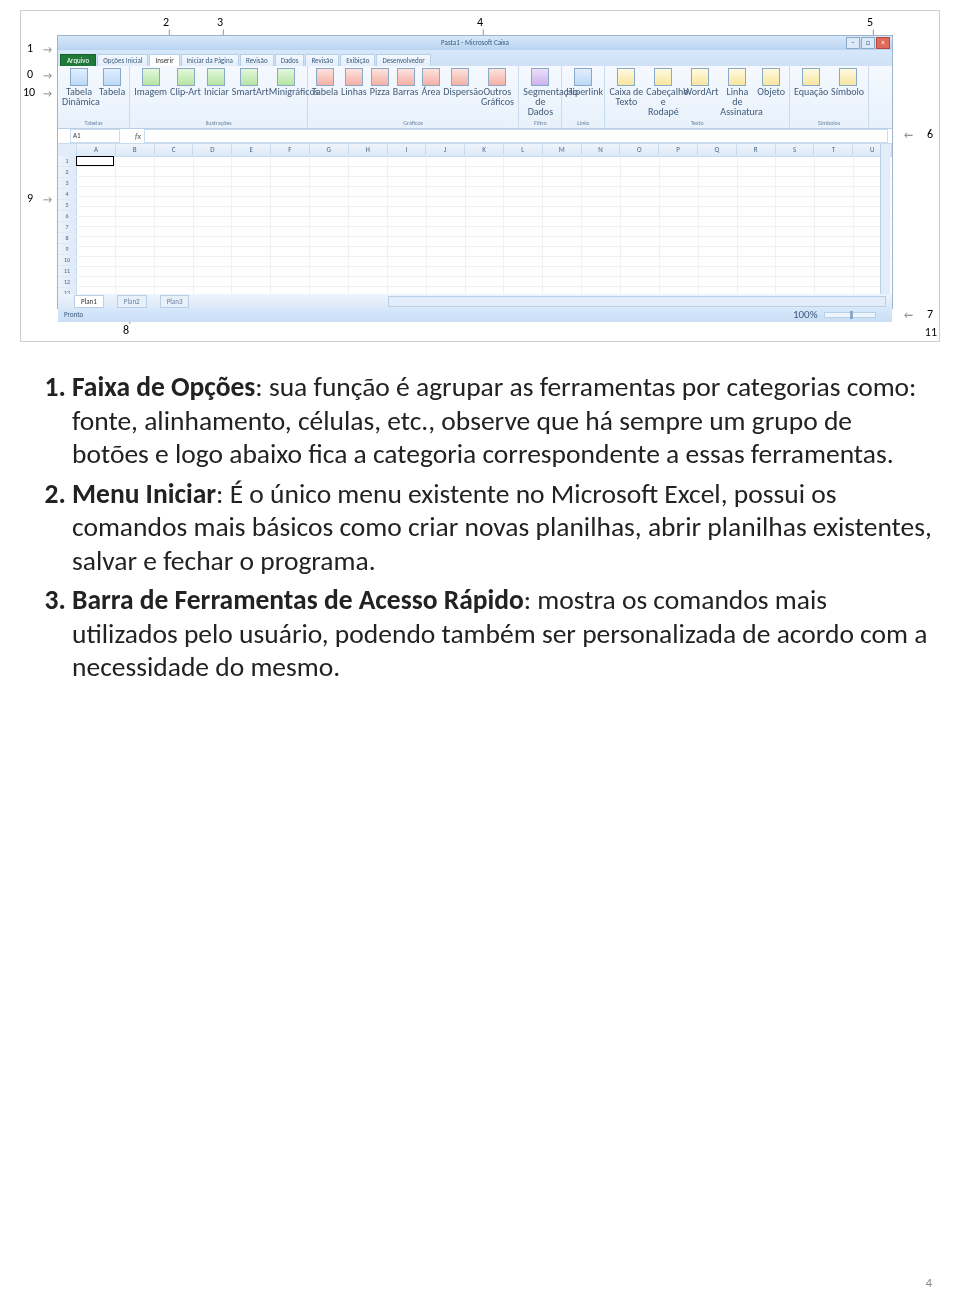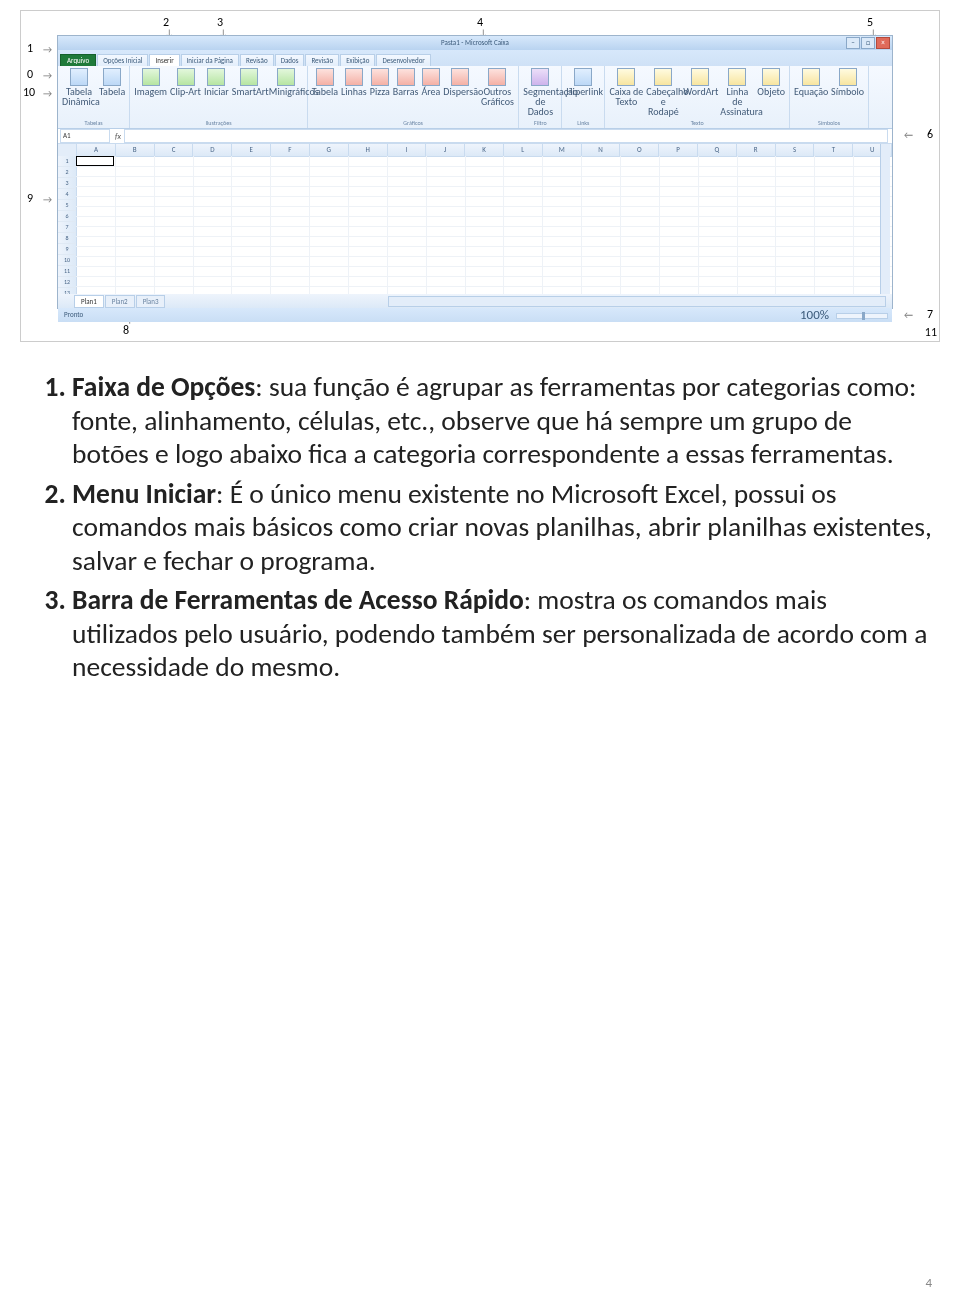--- a/index.html
+++ b/index.html
@@ -31,39 +31,39 @@
   .rgroup .icons{display:flex;gap:3px;align-items:flex-start;flex-wrap:nowrap}
   .ricon{display:flex;flex-direction:column;align-items:center;gap:1px}
   .ricon .sq{width:16px;height:16px;border:1px solid #8aa8c8;background:linear-gradient(#fffbe0,#f7e5a0)}
   .ricon .sq.blue{background:linear-gradient(#e1effe,#bcd8f6)}
   .ricon .sq.green{background:linear-gradient(#e3f7dc,#b6e5a2)}
   .ricon .sq.red{background:linear-gradient(#fde2de,#f4b0a5)}
   .ricon .sq.purple{background:linear-gradient(#ecdff9,#cdb3ec)}
   .ricon .lbl{font-size:10px;line-height:1;color:#425b78;text-align:center;max-width:34px}
   .rgroup .cap{font-size:6px;color:#6b86a5;text-align:center;padding-bottom:1px}
   .ex-fxbar{height:14px;background:#fff;border-bottom:1px solid #c9dbef;display:flex;align-items:center}
-  .ex-fxbar .nb{width:46px;height:12px;border:1px solid #c9dbef;margin:0 2px;font-size:7px;line-height:12px;padding-left:2px;background:#fff}
+  .ex-fxbar .nb{width:46px;height:12px;border:1px solid #c9dbef;margin:0 12px;font-size:7px;line-height:12px;padding-left:2px;background:#fff}
   .ex-fxbar .fx{width:12px;font-style:italic;font-size:8px;color:#555;text-align:center}
   .ex-fxbar .inp{flex:1;height:12px;border:1px solid #c9dbef;margin-right:4px;background:#fff}
   .ex-grid{position:relative;flex:1;background:#fff;height:150px;overflow:hidden}
   .ex-cols{display:flex;height:12px;background:linear-gradient(#eef4fc,#dce9f7);border-bottom:1px solid #c9dbef}
   .ex-cols .rc{width:18px;border-right:1px solid #c9dbef;background:#e3edf9}
   .ex-cols .c{flex:1;border-right:1px solid #c9dbef;font-size:7px;text-align:center;line-height:12px;color:#4b6788}
   .ex-rows{position:absolute;left:0;top:12px;bottom:0;width:18px;background:linear-gradient(90deg,#eef4fc,#dce9f7);border-right:1px solid #c9dbef}
   .ex-rows .r{height:10px;border-bottom:1px solid #dfe9f4;font-size:6px;line-height:10px;text-align:center;color:#4b6788}
   .ex-cells{position:absolute;left:18px;top:12px;right:0;bottom:0}
   .ex-cells .ccol{position:absolute;top:0;bottom:0;border-right:1px solid #eef2f7}
   .ex-cells .crow{position:absolute;left:0;right:0;border-bottom:1px solid #eef2f7;height:10px}
   .a1{position:absolute;left:18px;top:12px;width:38px;height:10px;border:1.5px solid #000;box-sizing:border-box}
-  .ex-sheets{height:14px;background:linear-gradient(#eef4fc,#dce9f7);display:flex;align-items:center;padding-left:16px;gap:0;position:relative}
+  .ex-sheets{height:14px;background:linear-gradient(#eef4fc,#dce9f7);display:flex;align-items:center;padding-left:16px;gap:12px;position:relative}
   .sheet{font-size:7px;padding:1px 6px;border:1px solid #b8cfe8;background:#fff;margin-right:1px}
   .sheet.inactive{background:#e8f0fa;color:#6a83a0}
   .hscroll{position:absolute;right:6px;left:330px;top:2px;height:9px;background:#e3edf9;border:1px solid #b8cfe8}
   .ex-status{height:14px;background:linear-gradient(#d7e8fb,#c9def5);font-size:7px;line-height:14px;padding-left:6px;color:#3b5a7a;position:relative}
-  .ex-status .zoom{position:absolute;right:0;top:0;font-size:13px}
+  .ex-status .zoom{position:absolute;right:12px;top:0;font-size:11px}
   .ex-status .zoom .bar{display:inline-block;width:50px;height:4px;background:#eef4fc;border:1px solid #b8cfe8;vertical-align:middle;margin:0 4px;position:relative}
   .ex-status .zoom .bar::after{content:"";position:absolute;left:50%;top:-2px;width:3px;height:8px;background:#8aa8c8}
   .vscroll{position:absolute;right:2px;top:0;bottom:0;width:9px;background:#e3edf9;border-left:1px solid #b8cfe8}
   
   ol.content{margin:28px 8px 0 8px;padding-left:44px;font-size:27.5px;line-height:1.22;color:#222}
   ol.content li{margin-bottom:6px}
   ol.content li::marker{font-weight:700}
   .bold{font-weight:700}
   .pgnum{position:absolute;font-size:13px;color:#888}
 </style>

